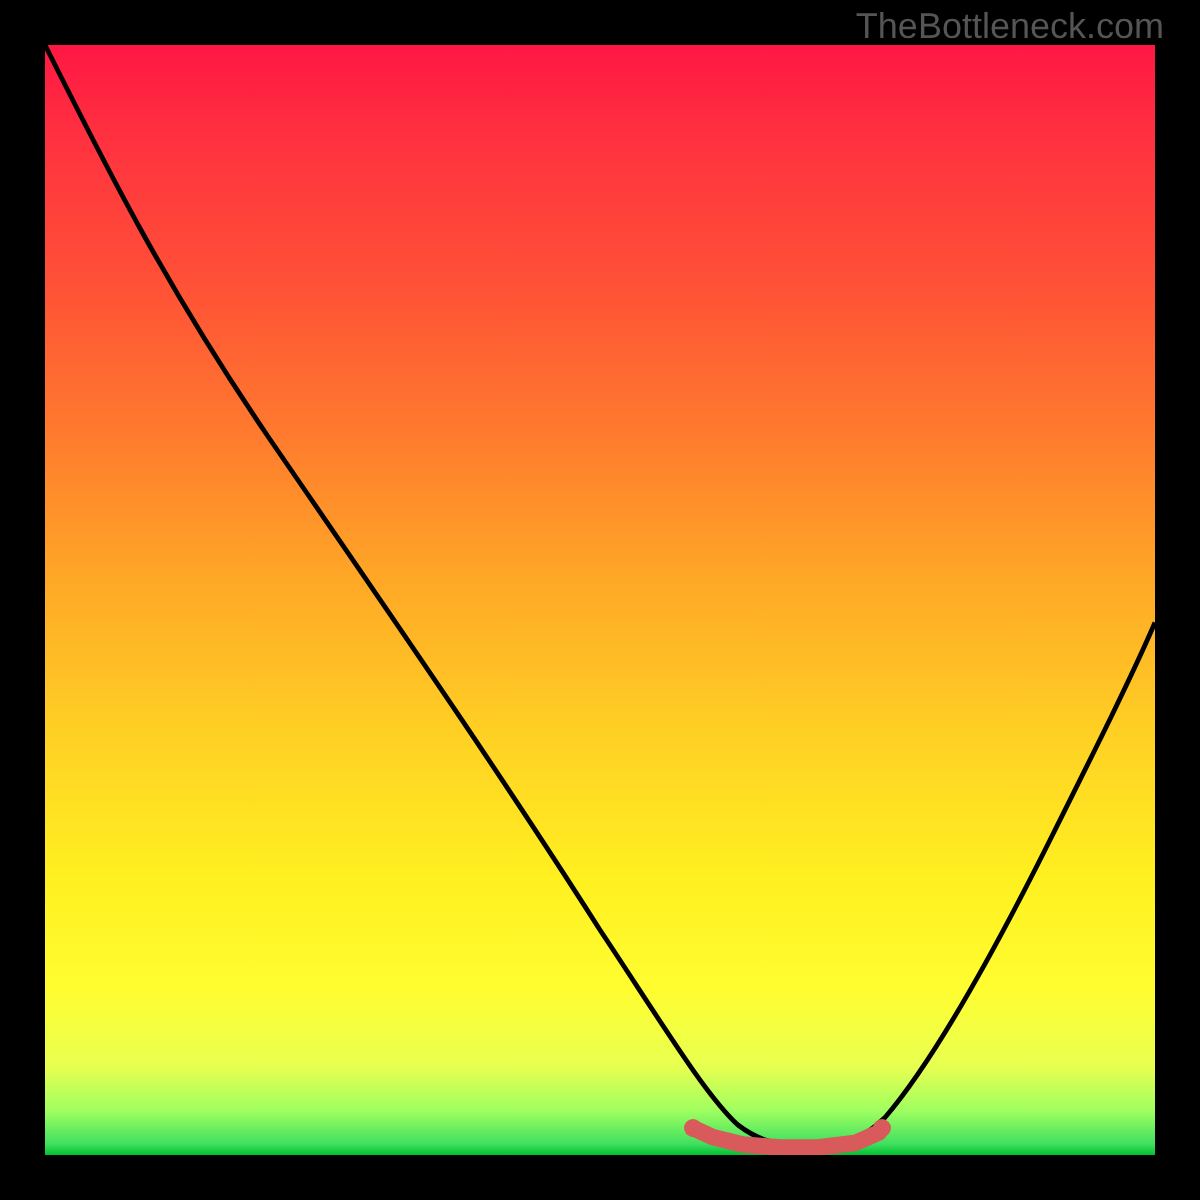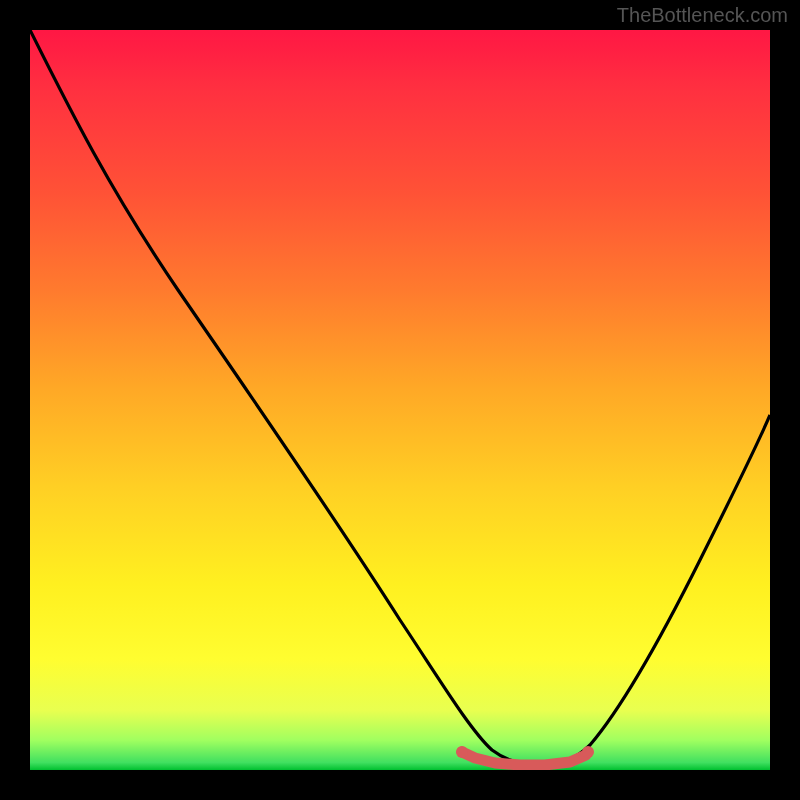--- a/index.html
+++ b/index.html
@@ -7,23 +7,23 @@
     padding: 0;
     width: 800px;
     height: 800px;
     background: #000;
     position: relative;
     font-family: Arial, Helvetica, sans-serif;
   }
   .watermark {
     position: absolute;
     top: 4px;
-    right: 12px;
+    right: 24px;
     color: #555;
-    font-size: 20px;
+    font-size: 24px;
     font-weight: 500;
     z-index: 10;
   }
   .plot-area {
     position: absolute;
     left: 30px;
     top: 30px;
     width: 740px;
     height: 740px;
     overflow: hidden;

